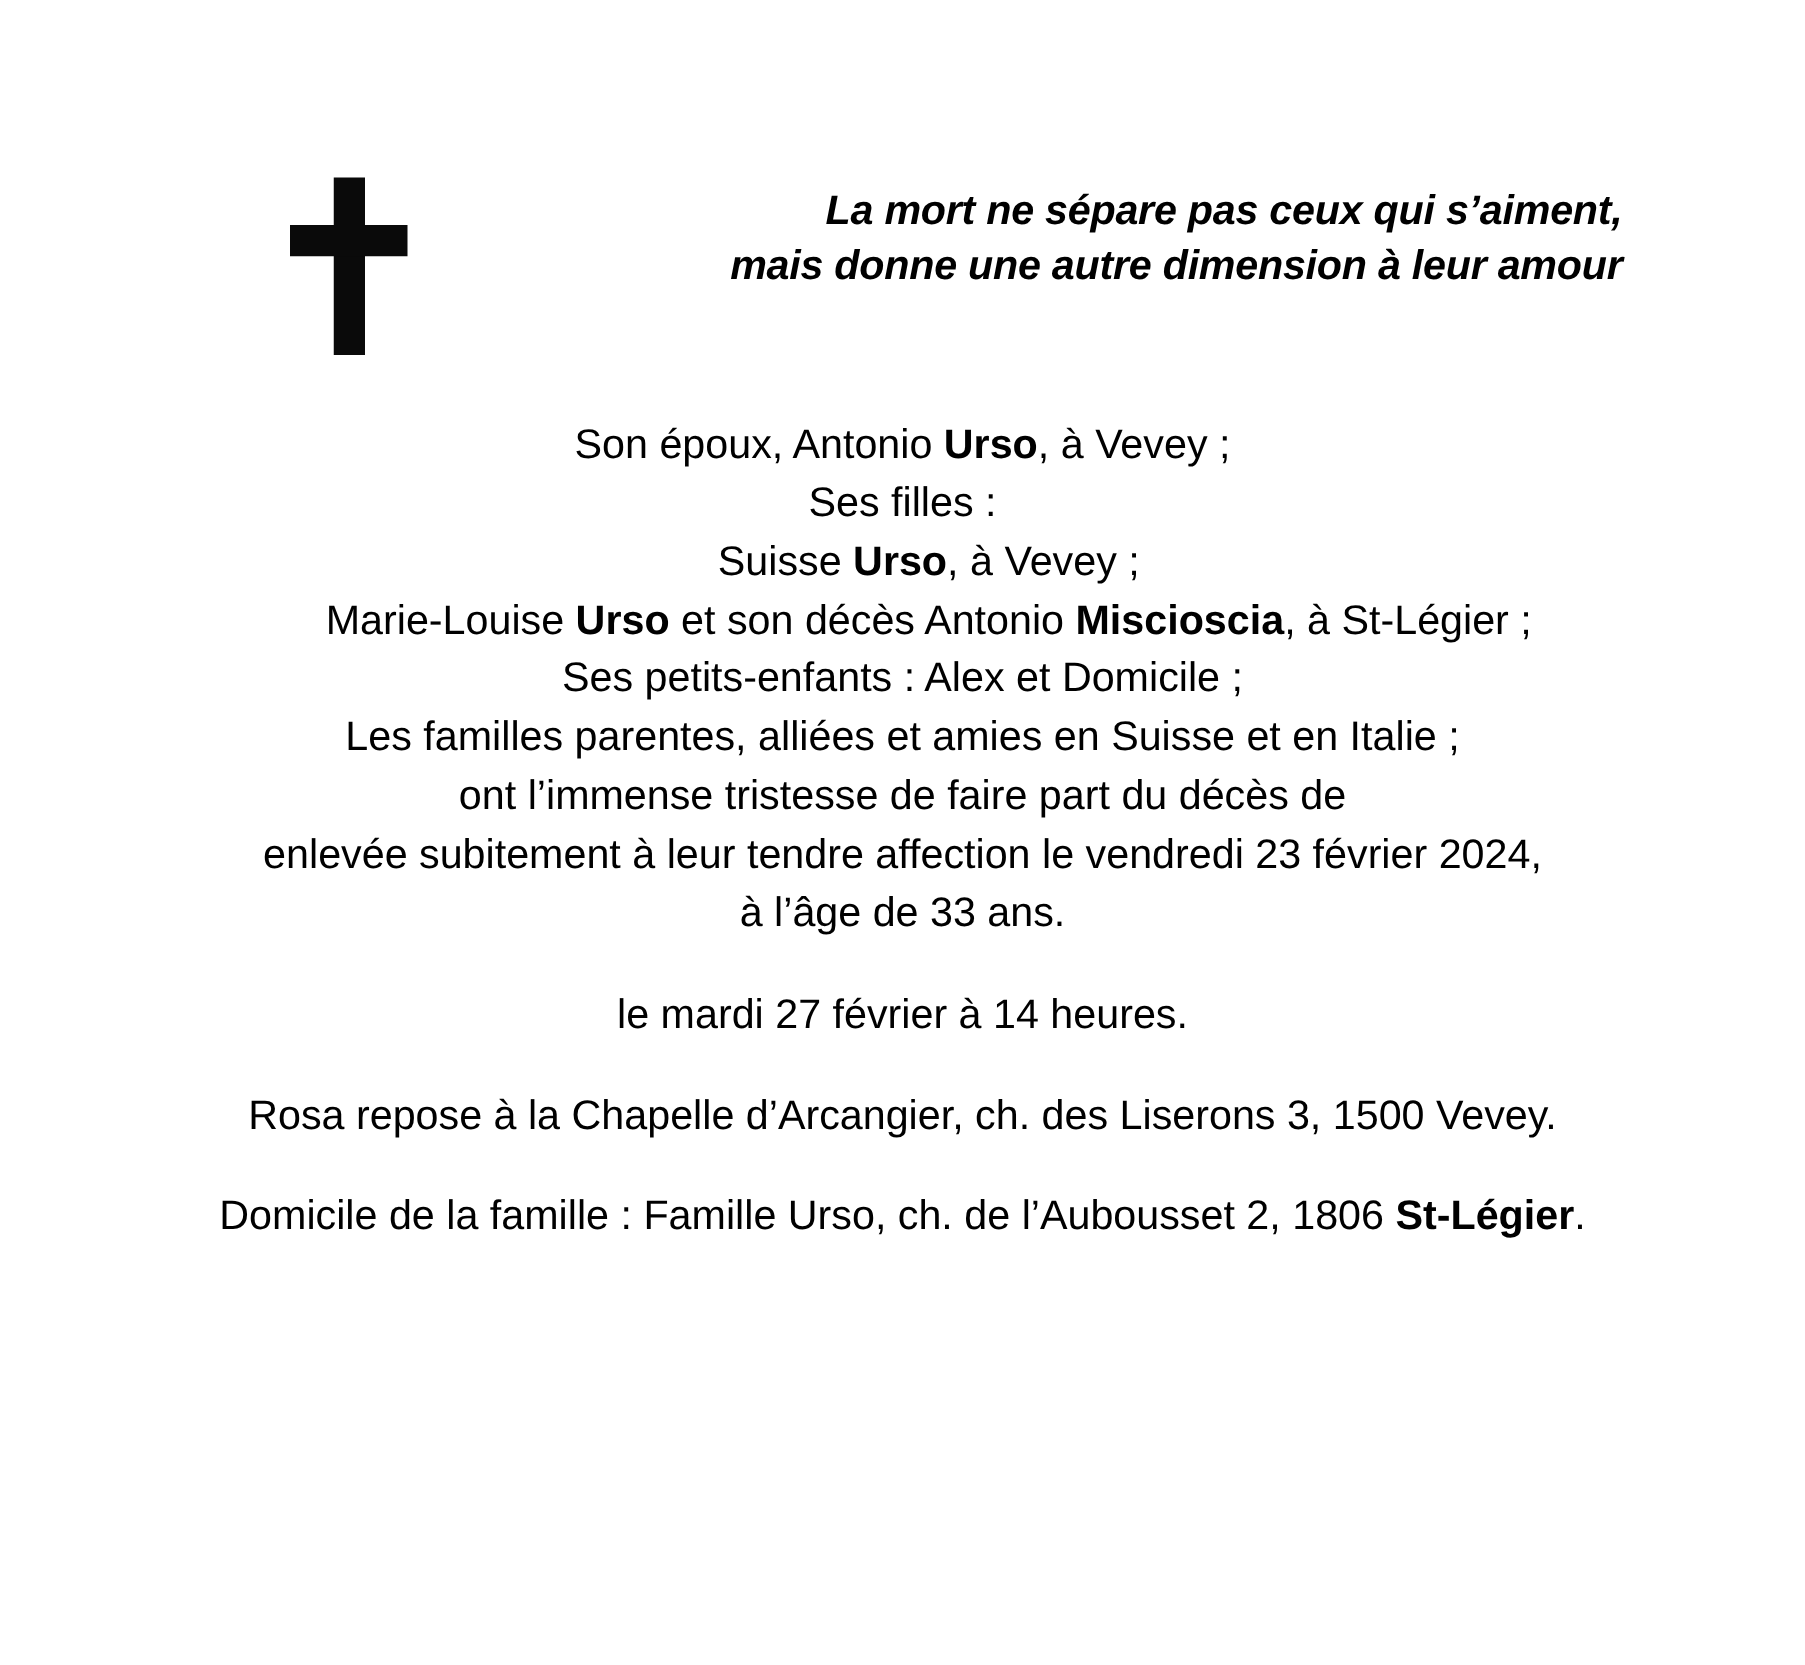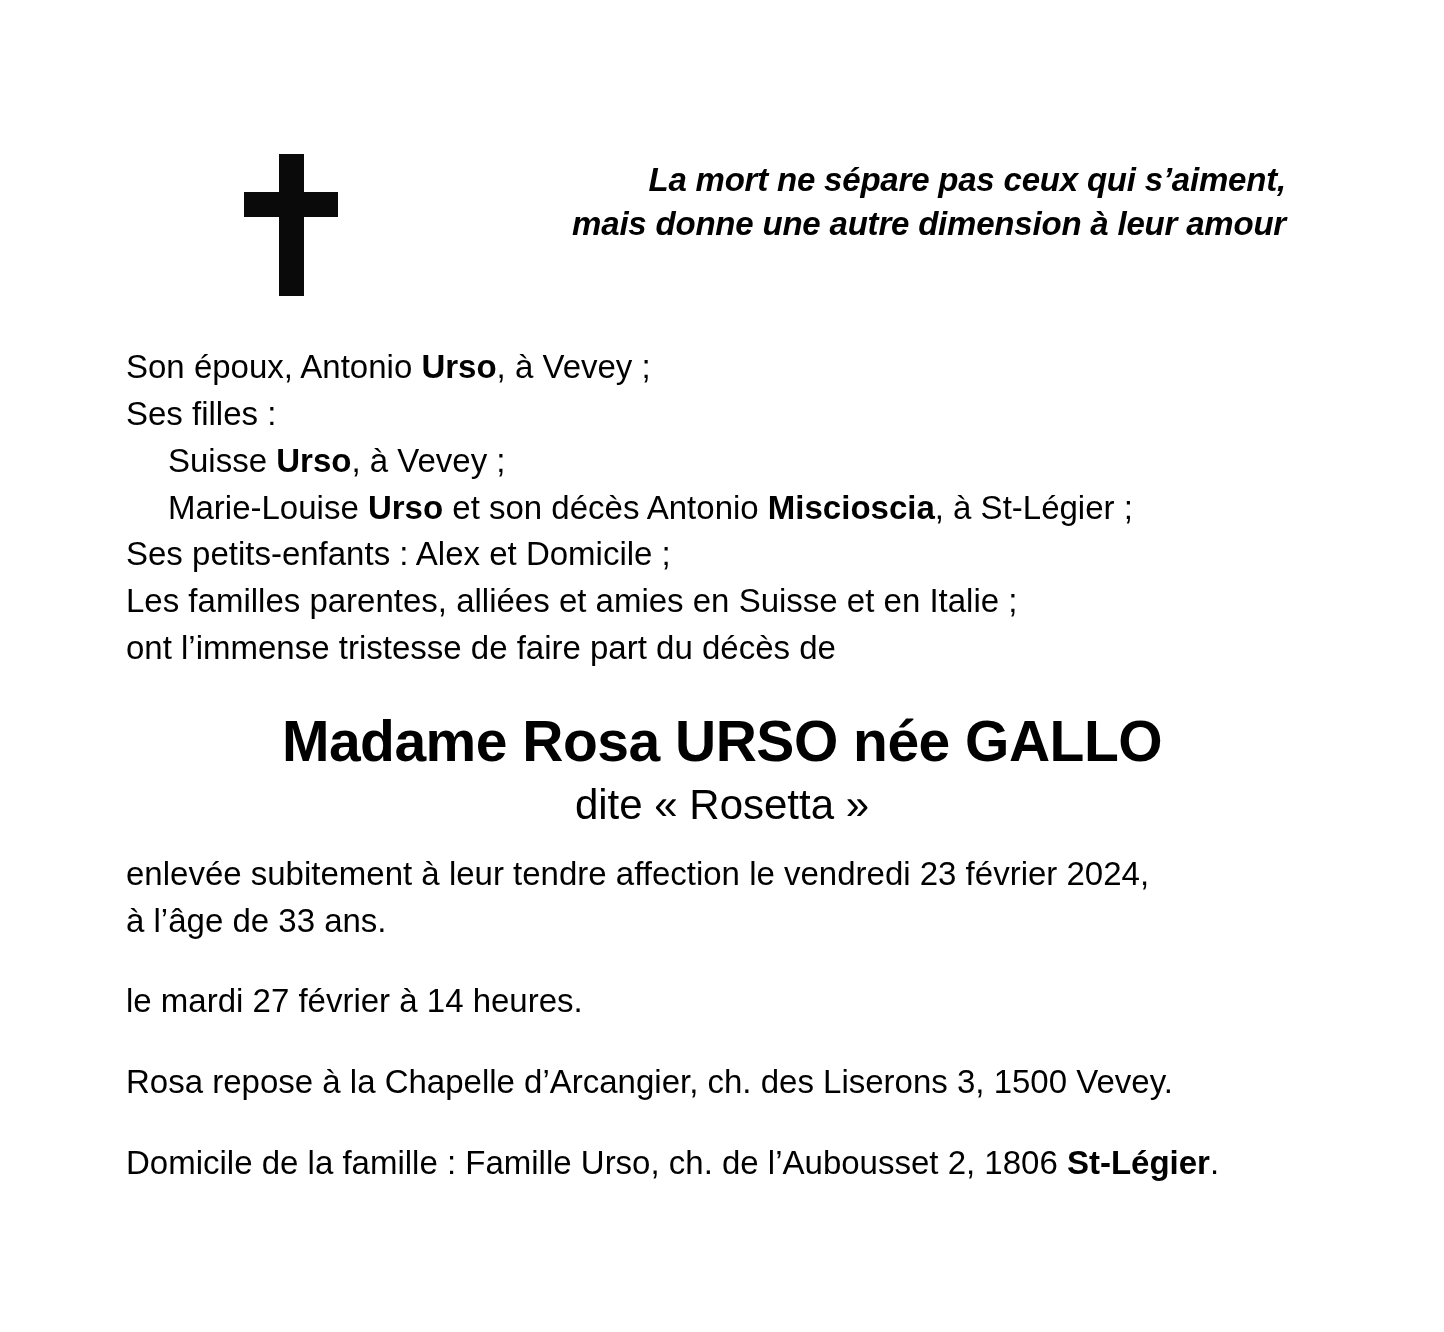--- a/index.html
+++ b/index.html
@@ -12,21 +12,21 @@
     height: 1332px;
     font-family: "Liberation Sans", sans-serif;
     color: #000000;
     overflow: hidden;
   }
   .notice {
     position: relative;
     width: 1444px;
     height: 1032px;
     box-sizing: border-box;
-    padding: 16px;
+    padding: 4px;
     border-radius: 31px;
   }
 
   
   .header {
     display: flex;
     align-items: flex-start;
     padding: 120px 110px 0 110px;
     box-sizing: border-box;
   }
@@ -78,20 +78,21 @@
   
   .body-text {
     padding: 0 110px;
     box-sizing: border-box;
     margin-top: 48px;
     font-size: 33px;
     line-height: 1.42;
   }
   .line {
     white-space: nowrap;
+    text-align: center;
   }
   .indent {
     padding-left: 42px;
   }
   .spacer {
     height: 34px;
   }
   b { font-weight: bold; }
 
   
@@ -136,24 +137,20 @@
     <div class="line indent"><span>Suisse </span><b>Urso</b><span>, à Vevey ;</span></div>
 
     <div class="line indent"><span>Marie-Louise </span><b>Urso</b><span> et son décès Antonio </span><b>Miscioscia</b><span>, à St-Légier ;</span></div>
 
     <div class="line">Ses petits-enfants : Alex et Domicile ;</div>
 
     <div class="line">Les familles parentes, alliées et amies en Suisse et en Italie ;</div>
 
     <div class="line">ont l’immense tristesse de faire part du décès de</div>
 
-    <div class="name-block">
-      <div class="name-main">Madame Rosa URSO née GALLO</div>
-      <div class="name-alias">dite « Rosetta »</div>
-    </div>
 
     <div class="line">enlevée subitement à leur tendre affection le vendredi 23 février 2024,</div>
     <div class="line">à l’âge de 33 ans.</div>
 
     <div class="spacer"></div>
 
     <div class="line">le mardi 27 février à 14 heures.</div>
 
     <div class="spacer"></div>
 

